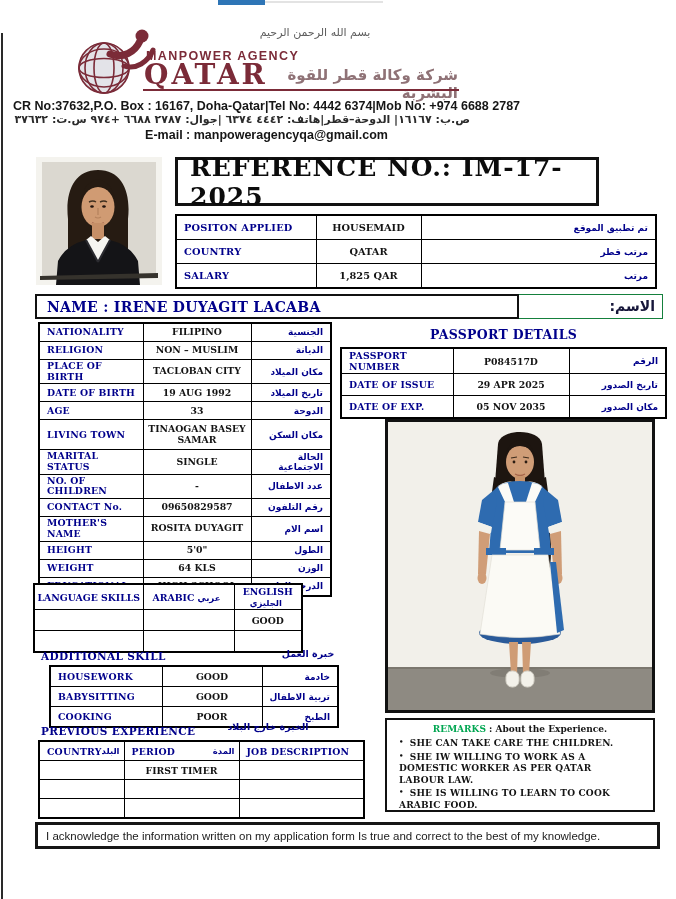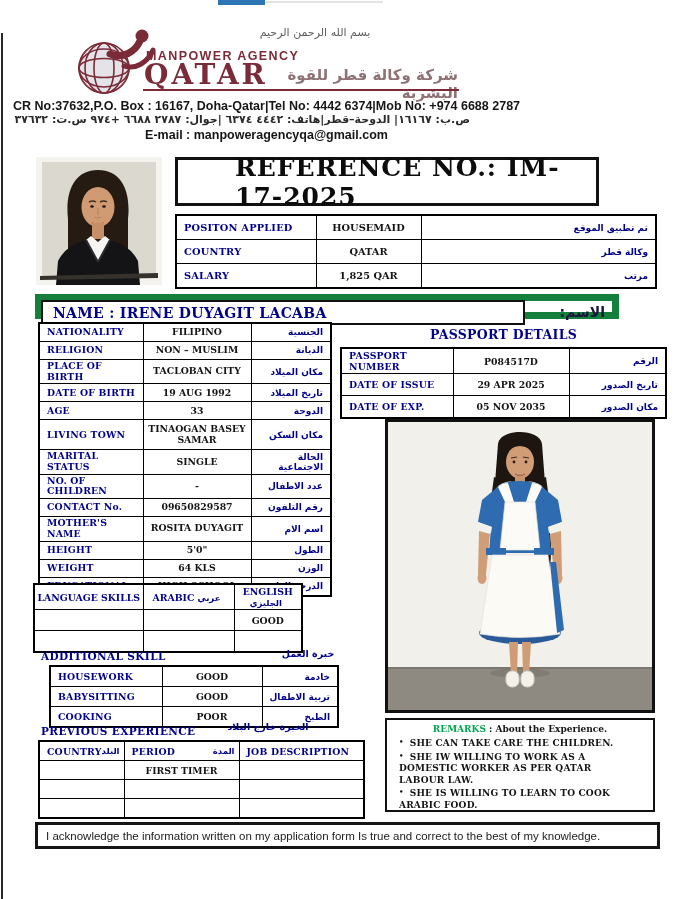--- a/index.html
+++ b/index.html
@@ -25,36 +25,36 @@
   .contact-line{left:0;top:99px;width:533px;text-align:center;
                 font-family:"Liberation Sans",sans-serif;font-weight:bold;font-size:12.5px;color:#161616;}
   .contact-line-ar{left:10px;top:113px;width:460px;text-align:right;direction:rtl;
                    font-family:"DejaVu Sans",sans-serif;font-weight:bold;font-size:11px;color:#2b2b2b;}
   .email-line{left:0;top:128px;width:533px;text-align:center;
               font-family:"Liberation Sans",sans-serif;font-weight:bold;font-size:12.5px;color:#161616;}
 
   
   .ref-box{left:175px;top:157px;width:424px;height:49px;border:3px solid #111;box-sizing:border-box;
            display:flex;align-items:center;padding-left:12px;}
-  .ref-text{font-family:"DejaVu Serif",serif;font-weight:bold;font-size:25px;letter-spacing:1px;color:#0c0c0c;margin-left:45px;}
+  .ref-text{font-family:"DejaVu Serif",serif;font-weight:bold;font-size:25px;letter-spacing:1px;color:#0c0c0c;}
 
   
   table.doc-table{position:absolute;border-collapse:collapse;table-layout:fixed;background:#fff;border:2px solid #000;}
   table.doc-table td{border:1px solid #000;overflow:hidden;vertical-align:middle;}
   .c-lbl{color:#00008b;font-weight:bold;font-size:9.3px;text-align:left;padding:1px 4px 1px 7px;letter-spacing:.2px;}
   .c-val{color:#141414;font-weight:bold;font-size:9.3px;text-align:center;padding:1px 3px;}
   .c-ar{color:#00008b;font-weight:bold;font-size:9px;text-align:right;direction:rtl;
         font-family:"DejaVu Sans",sans-serif;padding:1px 7px 1px 3px;}
 
   .pos-table{left:175px;top:214px;width:482px;}
   .pos-table td{height:21px;}
   .pos-table .c-lbl,.pos-table .c-val{font-size:9.8px;}
 
   
-  .name-outer{left:35px;top:294px;width:584px;height:25px;border:7px solid #15803d;box-sizing:border-box;}
+  .name-outer{left:35px;top:294px;width:628px;height:25px;border:1px solid #15803d;box-sizing:border-box;}
   .name-inner{position:absolute;left:-1px;top:-1px;width:484px;height:25px;border:2px solid #111;
               box-sizing:border-box;display:flex;align-items:center;padding-left:10px;background:#fff;}
   .name-text{color:#00008b;font-weight:bold;font-size:14px;letter-spacing:.3px;}
   .name-ar{position:absolute;right:7px;top:3px;font-family:"DejaVu Sans",sans-serif;
            font-weight:bold;font-size:14px;color:#16163a;direction:rtl;}
 
   .personal-table{left:38px;top:322px;width:294px;}
   .personal-table td{height:15px;line-height:1.15;}
 
   .passport-title{left:340px;top:327px;width:327px;text-align:center;color:#00008b;
@@ -163,21 +163,21 @@
       </colgroup>
     <tbody>
         <tr>
       <td class="c-lbl">POSITON APPLIED</td>
       <td class="c-val">HOUSEMAID</td>
       <td class="c-ar">تم تطبيق الموقع</td>
     </tr>
     <tr>
       <td class="c-lbl">COUNTRY</td>
       <td class="c-val">QATAR</td>
-      <td class="c-ar">وكالة قطر</td>
+      <td class="c-ar">مرتب قطر</td>
     </tr>
     <tr>
       <td class="c-lbl">SALARY</td>
       <td class="c-val">1,825 QAR</td>
       <td class="c-ar">مرتب</td>
     </tr>
   </tbody>
     </table>
 
   <div class="abs name-outer">

